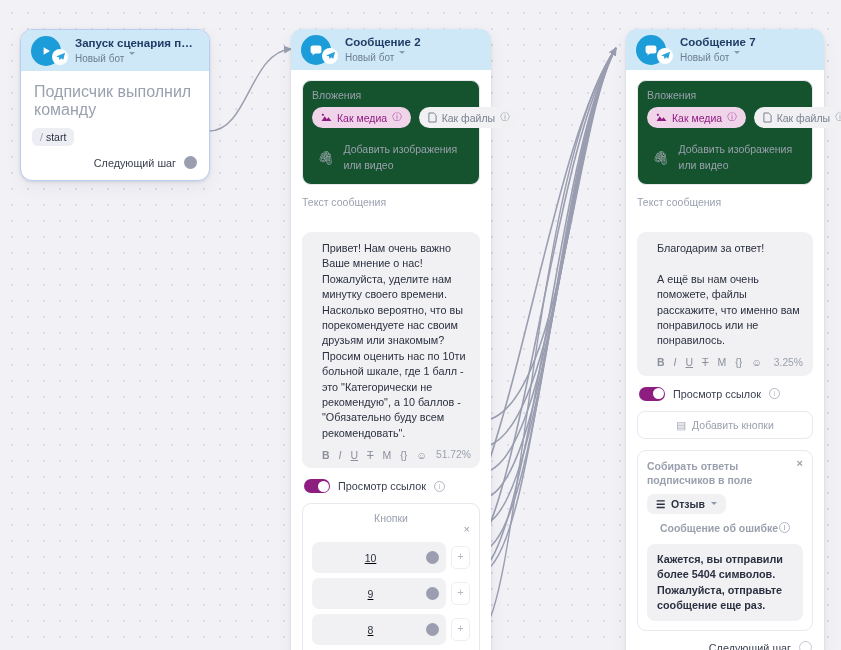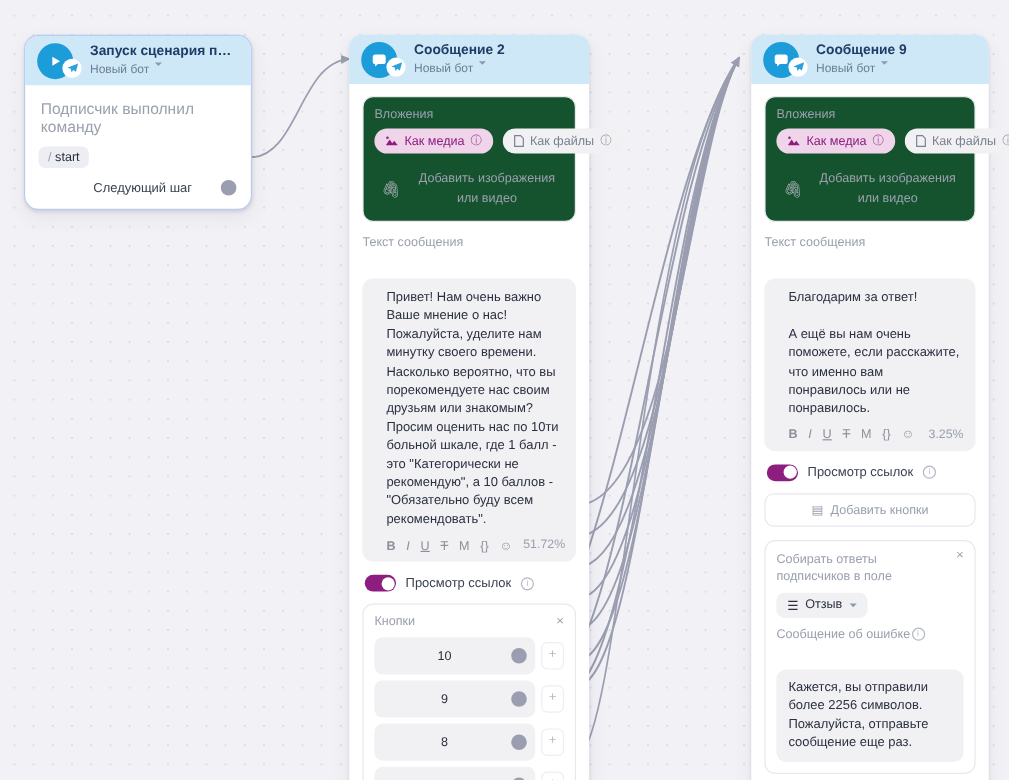--- a/index.html
+++ b/index.html
@@ -120,21 +120,20 @@
   .chip .info { opacity: .75; font-size: 9.5px; }
 
   .drop-zone {
     display: flex; align-items: center; gap: 9px;
     padding: 4px 2px 2px 6px;
   }
   .drop-zone .clip { color: #aeb2bd; font-size: 13px; line-height: 1; transform: rotate(10deg); }
   .drop-zone .dz-text {
     font-size: 10.5px;
     color: #9aa0ae;
-    text-align: center;
     flex: 1;
     line-height: 16px;
   }
 
   .msg-box {
     background: #f1f1f4;
     border-radius: 9px;
     padding: 9px 10px 5px 20px;
     margin-top: 24px;
   }
@@ -212,20 +211,21 @@
     border: 1px solid #e8e8ee;
     border-radius: 9px;
     padding: 8px 9px 9px 9px;
     position: relative;
     margin-top: 2px;
   }
   .bp-head {
     display:flex; align-items:center;
     font-size: 10.5px; color: #9aa0ae;
     margin-bottom: 7px;
+    flex-direction: column;
   }
   .bp-close {
     margin-left: auto;
     color: #9aa0ae;
     font-size: 11px;
     line-height: 1;
   }
   .btn-row {
     display: flex; align-items: center;
     gap: 5px;
@@ -234,20 +234,21 @@
   .btn-row:last-child { margin-bottom: 0; }
   .kbd-btn {
     background: #f1f1f4;
     border-radius: 7px;
     height: 31px;
     flex: 1 1 auto;
     display: flex; align-items: center;
     padding: 0 7px;
     position: relative;
     min-width: 0;
+    text-decoration: underline;
   }
   .kbd-btn .lbl {
     flex: 1 1 auto;
     text-align: center;
     font-size: 10.5px;
     color: #2b3040;
   }
   .kbd-dot {
     width: 13px; height: 13px;
     border-radius: 50%;
@@ -262,55 +263,56 @@
     border: 1px solid #eeeef2;
     color: #b4b8c3;
     font-size: 11px;
     line-height: 19px;
     text-align: center;
     flex: 0 0 auto;
   }
 
   .next-step {
     display: flex; align-items: center; justify-content: flex-end;
-    gap: 24px;
+    gap: 8px;
     margin-top: 10px;
     padding-right: 1px;
   }
   .next-step .ns-label { font-size: 10.8px; color: #3a4050; }
   .ns-dot-filled {
     width: 13px; height: 13px; border-radius: 50%;
     background: #9a9eb0;
   }
   .ns-dot-empty {
     width: 13px; height: 13px; border-radius: 50%;
     background: #fff;
     border: 1.4px solid #c6c9d3;
     box-sizing: border-box;
   }
 
   .trigger-sub {
-    font-size: 13px; color: #9aa0ae;
+    font-size: 16px; color: #9aa0ae;
     margin: 2px 0 8px 2px;
   }
   .cmd-pill {
     display: inline-flex; align-items: center;
     background: #eceef3;
     border-radius: 6px;
     padding: 3px 8px;
     font-size: 10.5px;
     color: #2b3040;
   }
   .cmd-pill .slash { color: #9aa0ae; margin-right: 3px; }
 
   .collect-panel {
     border: 1px solid #e8e8ee;
     border-radius: 9px;
     padding: 8px 9px 9px 9px;
     position: relative;
+    font-weight: bold;
   }
   .collect-title {
     font-size: 10.5px; color: #9aa0ae;
     line-height: 14px;
     padding-right: 14px;
   }
   .collect-close {
     position: absolute; right: 9px; top: 7px;
     color: #9aa0ae; font-size: 11px; line-height: 1;
   }
@@ -323,21 +325,22 @@
     color: #2b3040;
     margin: 7px 0 8px 0;
   }
   .hint-text {
     font-size: 10.5px; color: #9aa0ae; line-height: 14px;
     margin-bottom: 9px;
   }
   .err-label {
     font-size: 10.5px; color: #9aa0ae;
     display: flex; align-items: center; gap: 1px;
-    margin-bottom: 23px;
+    margin-bottom: 10px;
+    justify-content: center;
   }
   .err-box {
     background: #f1f1f4;
     border-radius: 8px;
     padding: 8px 10px;
     font-size: 10.8px;
     line-height: 15.4px;
     color: #2b3040;
   }
   .lines-icon { display:inline-block; width:9px; }
@@ -534,21 +537,21 @@
               <path d="M4.6,11 L4.6,13.4 L7.4,11 z" fill="#ffffff"></path>
             </svg>
         </div>
         <div class="tg-badge">
           <svg width="11" height="11" viewBox="0 0 12 12">
               <path d="M11,2 L1.2,5.9 L4.3,6.9 L5,10 L6.6,8 L9,9.6 z" fill="#2aa3dc"></path>
             </svg>
         </div>
       </div>
       <div class="hdr-text">
-        <div class="hdr-title">Сообщение 9</div>
+        <div class="hdr-title">Сообщение 7</div>
         <div class="hdr-sub">
           <span>Новый бот</span>
           <span class="caret"></span>
         </div>
       </div>
     </div>
     <div class="card-body">
 
       <div class="attach-box">
         <div class="sec-label">Вложения</div>
@@ -572,21 +575,21 @@
         <div class="drop-zone">
           <span class="clip">🖇</span>
           <span class="dz-text">Добавить изображения или видео</span>
         </div>
       </div>
 
       <div class="sec-label" style="margin-top:11px;">Текст сообщения</div>
       <div class="msg-box compact">
         <div class="msg-text">Благодарим за ответ!
 
-А ещё вы нам очень поможете, если расскажите, что именно вам понравилось или не понравилось.</div>
+А ещё вы нам очень поможете, файлы расскажите, что именно вам понравилось или не понравилось.</div>
         <div class="msg-toolbar">
           <span class="tb b">B</span>
           <span class="tb i">I</span>
           <span class="tb u">U</span>
           <span class="tb s">T</span>
           <span class="tb">M</span>
           <span class="tb">{}</span>
           <span class="tb">☺</span>
           <span class="pct">3.25%</span>
         </div>
@@ -611,21 +614,21 @@
         <div class="field-chip">
           <span class="lines-icon">☰</span>
           <span>Отзыв</span>
           <span class="caret"></span>
         </div>
         <div class="err-label">
           <span>Сообщение об ошибке</span>
           <span class="info-i">i</span>
         </div>
         <div class="err-box">
-          <span>Кажется, вы отправили более 2256 символов. Пожалуйста, отправьте сообщение еще раз.</span>
+          <span>Кажется, вы отправили более 5404 символов. Пожалуйста, отправьте сообщение еще раз.</span>
         </div>
       </div>
 
       <div class="next-step">
         <span class="ns-label">Следующий шаг</span>
         <span class="ns-dot-empty"></span>
       </div>
     </div>
   </div>
 

